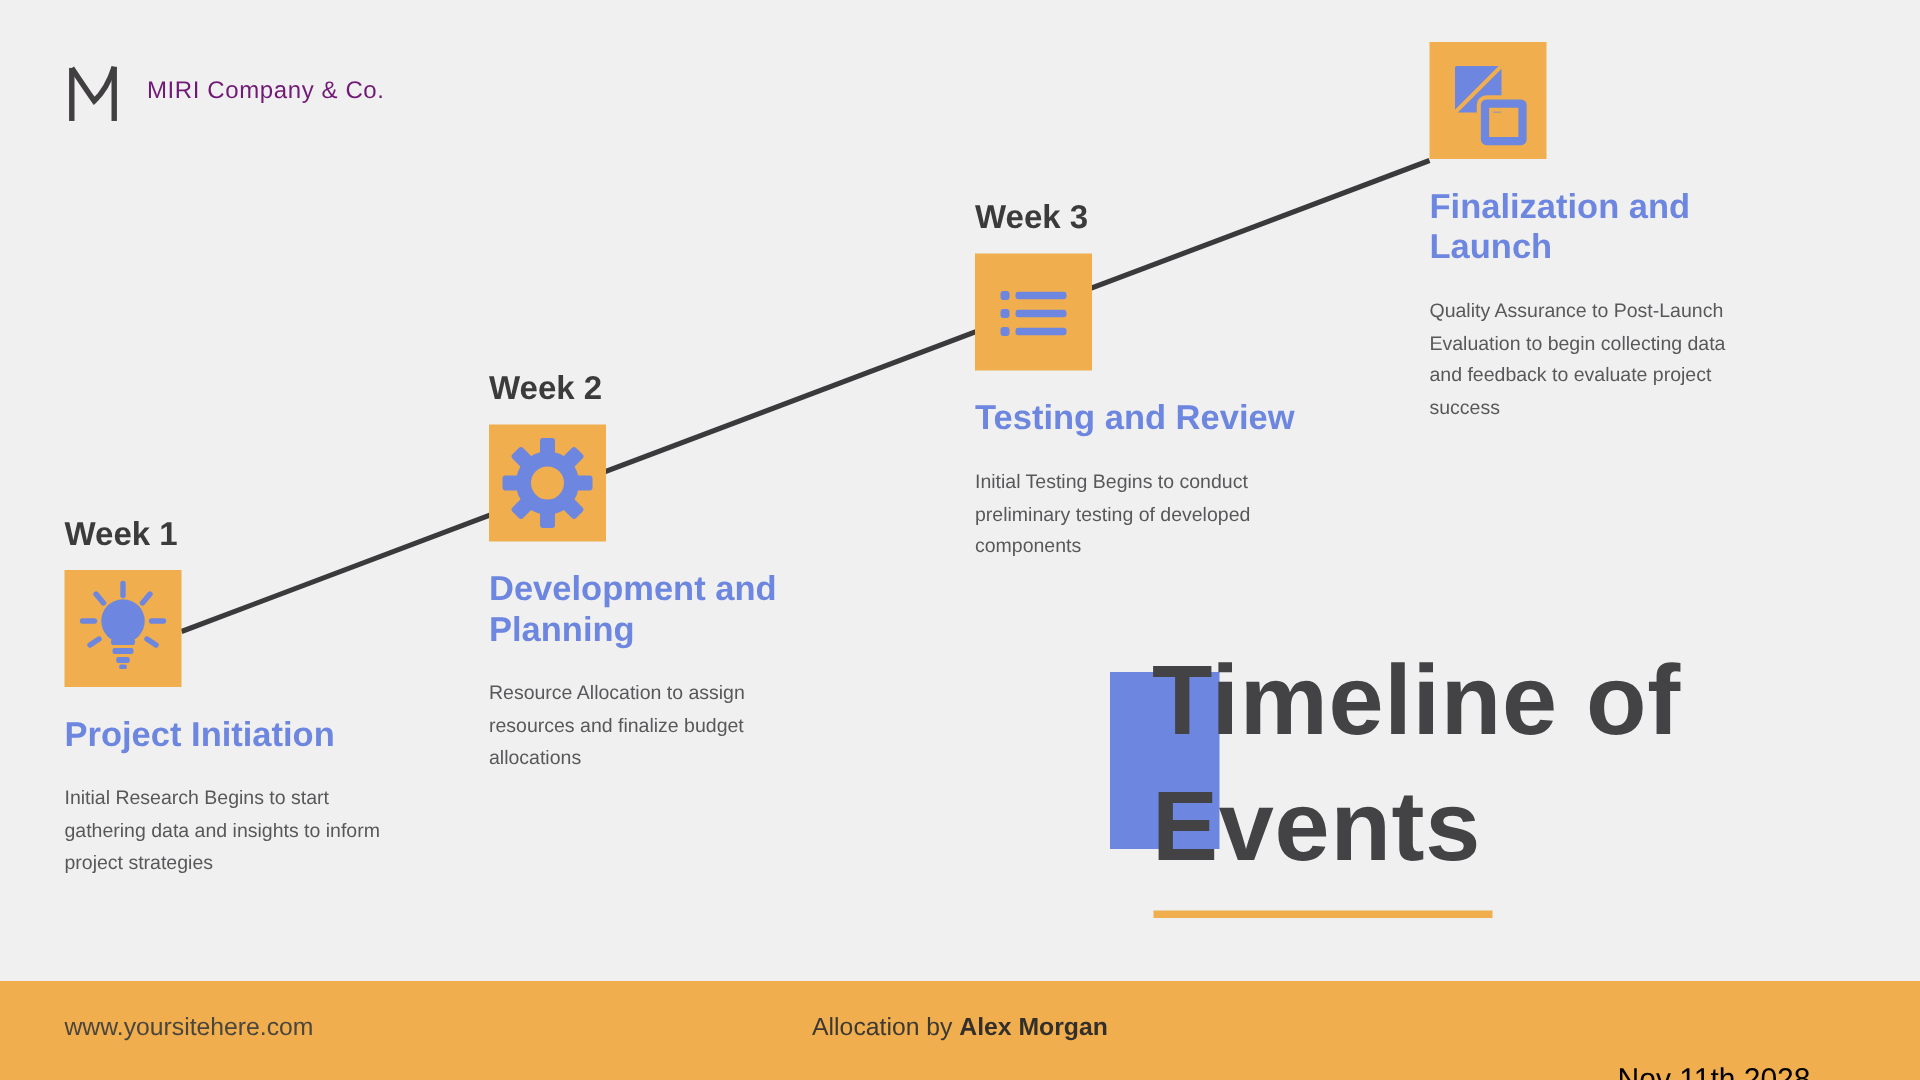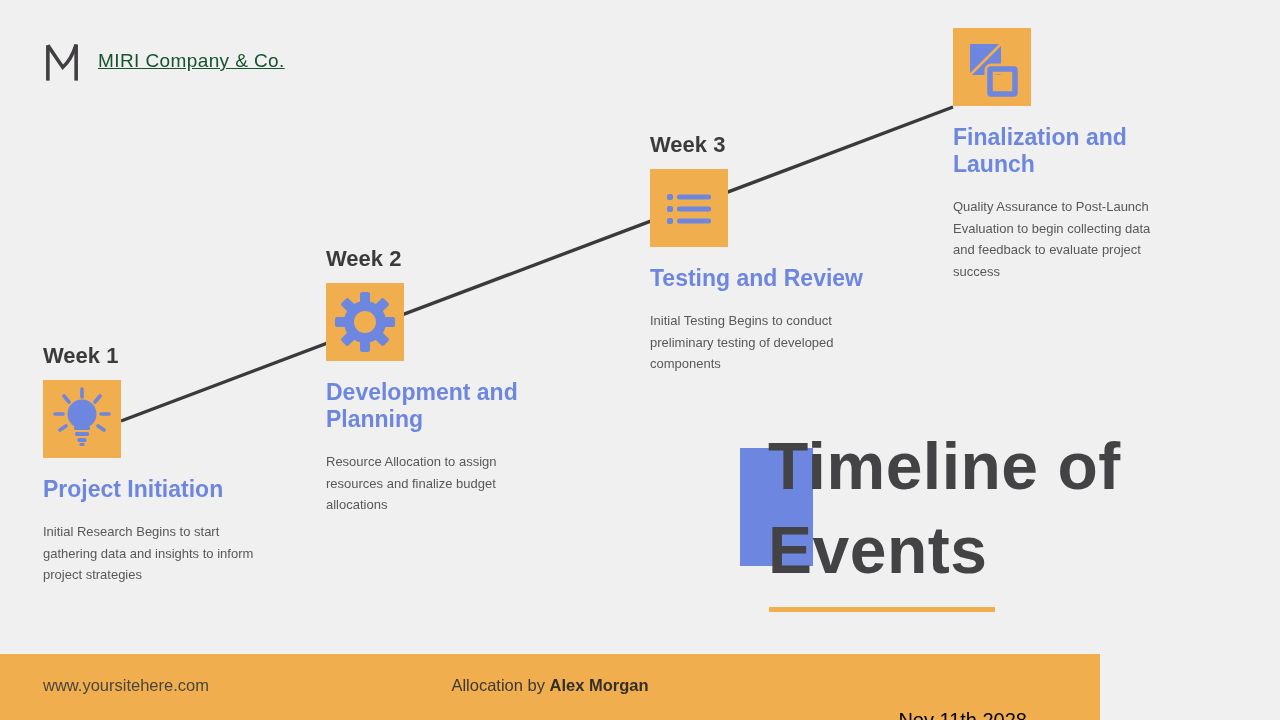--- a/index.html
+++ b/index.html
@@ -26,24 +26,23 @@
     position: absolute;
     left: 40px; top: 38px;
     display: flex;
     align-items: center;
     gap: 14px;
     z-index: 4;
   }
   .brand-logo { width: 44px; height: 46px; }
   .logo-stroke { stroke: #413f41; stroke-width: 4.6; fill: none; }
   .brand-name {
-    font-size: 19px;
-    color: #14532d;
+    font-size: 16px;
+    color: #701a75;
     letter-spacing: 0.4px;
-    text-decoration: underline;
   }
 
   
   .timeline-svg {
     position: absolute;
     left: 0; top: 0;
     width: 1280px; height: 720px;
     z-index: 1;
   }
 
@@ -117,21 +116,21 @@
     left: 769px; top: 607px;
     width: 226px; height: 5px;
     background: var(--accent-orange);
     z-index: 2;
   }
 
   
   .footer {
     position: absolute;
     left: 0; top: 654px;
-    width: 1100px; height: 66px;
+    width: 1280px; height: 66px;
     background: var(--accent-orange);
     z-index: 3;
   }
   .footer-website {
     position: absolute;
     left: 43px; top: 0;
     line-height: 62px;
     font-size: 16.5px;
     color: #4a453d;
   }

